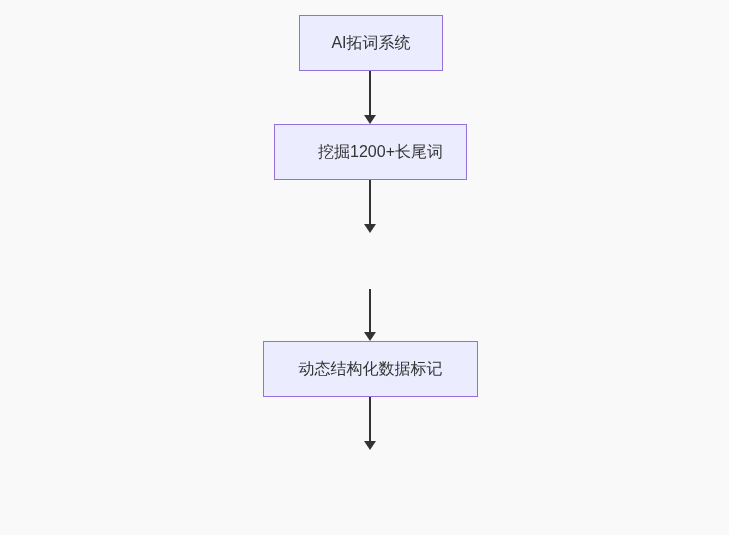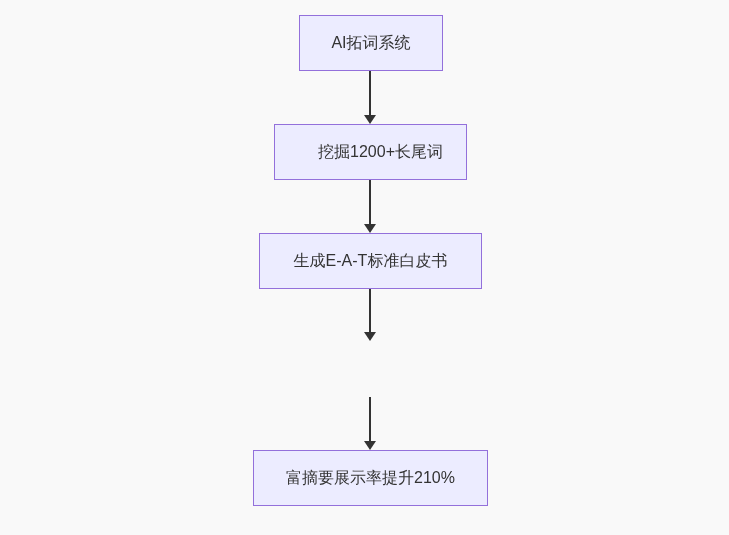--- a/index.html
+++ b/index.html
@@ -82,32 +82,29 @@
 
   <div class="node n2">
     <span class="node-label">挖掘1200+长尾词</span>
   </div>
 
   <div class="arrow a2">
     <div class="arrow-line"></div>
     <div class="arrow-head"></div>
   </div>
 
-  <div class="node n3">
-    <span class="node-label">生成E-A-T标准白皮书</span>
-  </div>
 
   <div class="arrow a3">
     <div class="arrow-line"></div>
     <div class="arrow-head"></div>
   </div>
 
+  <div class="node n4">
+    <span class="node-label">动态结构化数据标记</span>
+  </div>
 
   <div class="arrow a4">
     <div class="arrow-line"></div>
     <div class="arrow-head"></div>
   </div>
 
-  <div class="node n5">
-    <span class="node-label">富摘要展示率提升210%</span>
-  </div>
 
 </div>
 
 </body></html>

